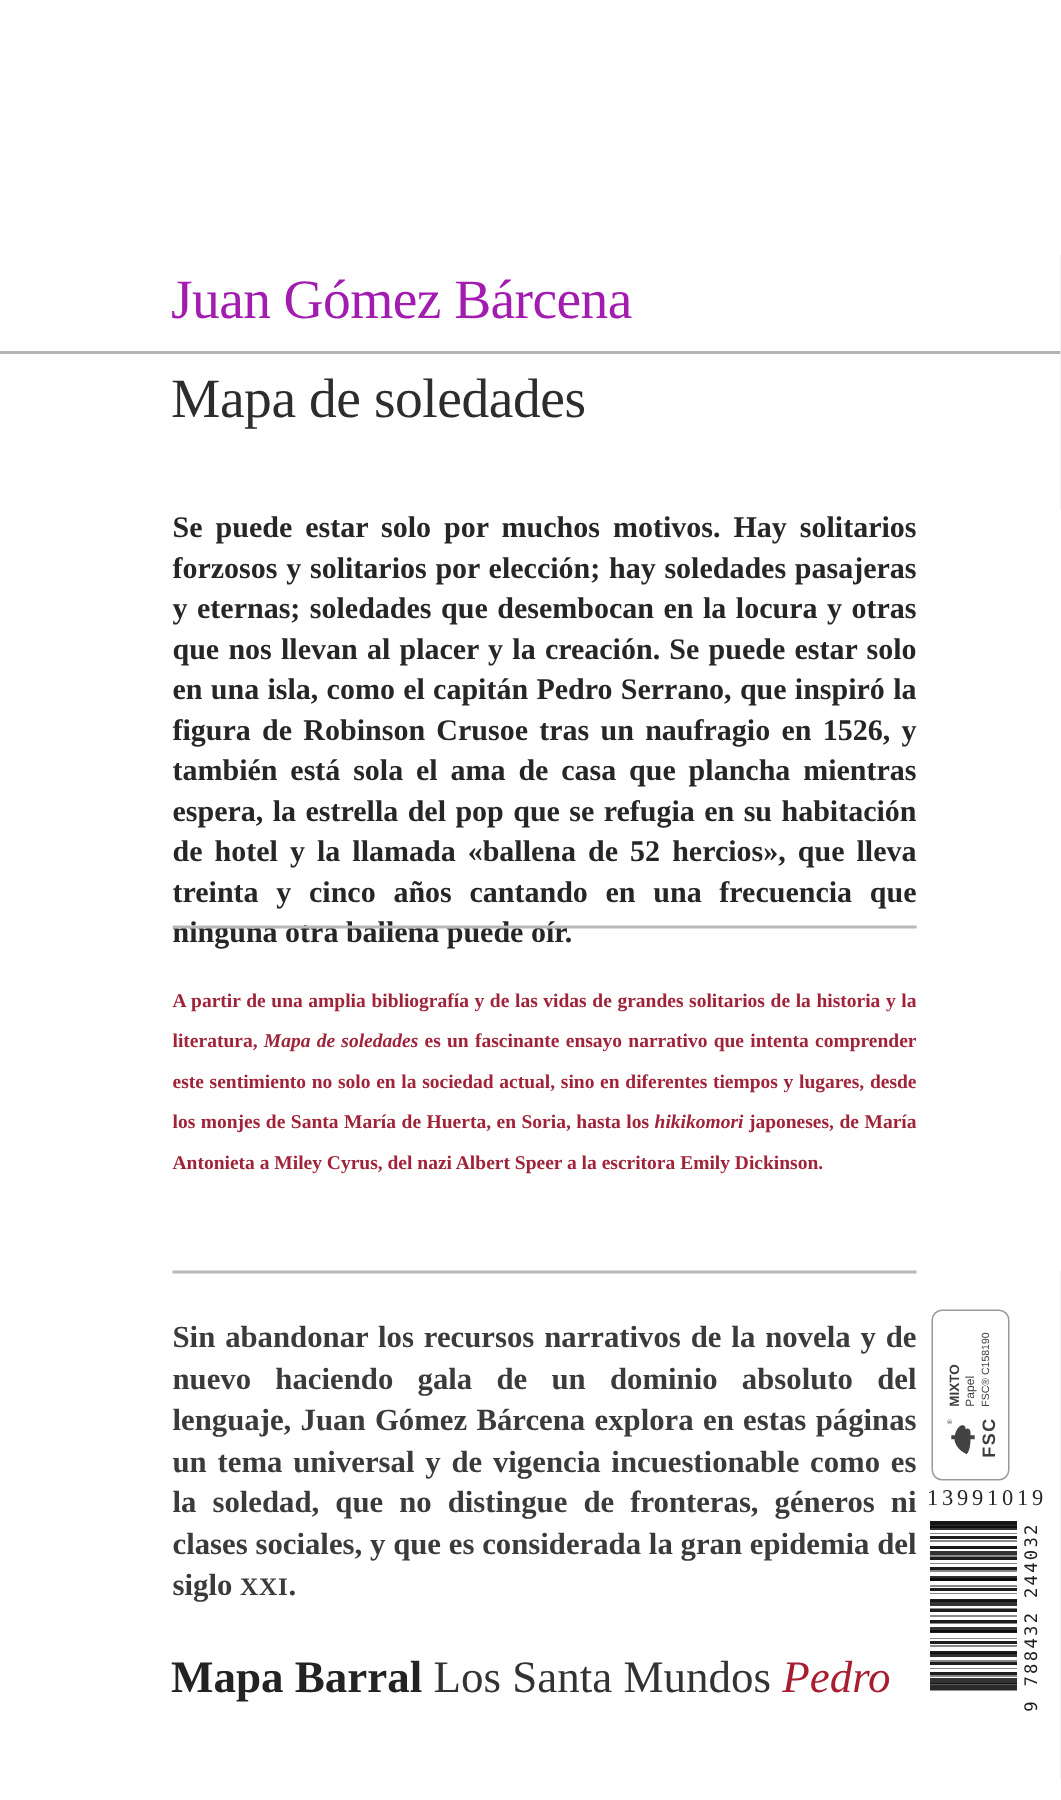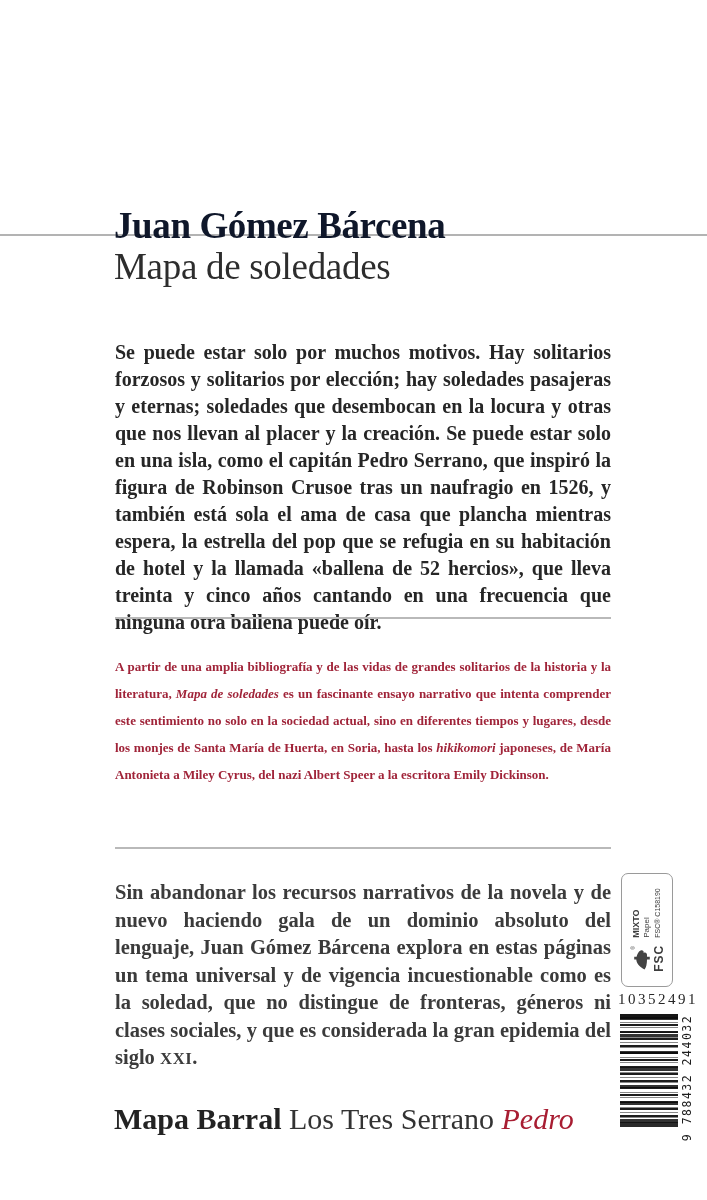--- a/index.html
+++ b/index.html
@@ -15,22 +15,22 @@
     position:absolute;left:0;top:234px;width:707px;height:2px;
     background:#b3b3b3;z-index:0;
   }
   .sep{
     position:absolute;left:115px;width:496px;height:2px;
     background:#b9b9b9;
   }
   .sep1{top:617px;}
   .sep2{top:847px;}
   .author{
-    position:absolute;left:114px;top:204px;
-    font-size:37px;font-weight:bold;color:#0f172a;
+    position:absolute;left:114px;top:179px;
+    font-size:37px;font-weight:normal;color:#a21caf;
     letter-spacing:-0.4px;z-index:1;white-space:nowrap;
   }
   .book-title{
     position:absolute;left:114px;top:245px;
     font-size:37px;font-weight:normal;color:#2d2d2d;
     letter-spacing:-0.3px;white-space:nowrap;
   }
   .para{
     position:absolute;left:115px;width:496px;
     text-align:justify;
@@ -125,39 +125,39 @@
   <p class="para p1">Se puede estar solo por muchos motivos. Hay solitarios forzosos y solitarios por elección; hay soledades pasajeras y eternas; soledades que desembocan en la locura y otras que nos llevan al placer y la creación. Se puede estar solo en una isla, como el capitán Pedro Serrano, que inspiró la figura de Robinson Crusoe tras un naufragio en 1526, y también está sola el ama de casa que plancha mientras espera, la estrella del pop que se refugia en su habitación de hotel y la llamada «ballena de 52 hercios», que lleva treinta y cinco años cantando en una frecuencia que ninguna otra ballena puede oír.</p>
 
   <div class="sep sep1"></div>
 
   <p class="para p2"><span>A partir de una amplia bibliografía y de las vidas de grandes solitarios de la historia y la literatura, </span><span class="it">Mapa de soledades</span><span> es un fascinante ensayo narrativo que intenta comprender este sentimiento no solo en la sociedad actual, sino en diferentes tiempos y lugares, desde los monjes de Santa María de Huerta, en Soria, hasta los </span><span class="it">hikikomori</span><span> japoneses, de María Antonieta a Miley Cyrus, del nazi Albert Speer a la escritora Emily Dickinson.</span></p>
 
   <div class="sep sep2"></div>
 
   <p class="para p3"><span>Sin abandonar los recursos narrativos de la novela y de nuevo haciendo gala de un dominio absoluto del lenguaje, Juan Gómez Bárcena explora en estas páginas un tema universal y de vigencia incuestionable como es la soledad, que no distingue de fronteras, géneros ni clases sociales, y que es considerada la gran epidemia del siglo </span><span class="smallcaps">XXI</span><span>.</span></p>
 
-  <div class="footer"><span class="publisher">Mapa Barral</span> <span class="collection">Los Tres Serrano</span> <span class="series">Pedro</span></div>
+  <div class="footer"><span class="publisher">Mapa Barral</span> <span class="collection">Los Santa Mundos</span> <span class="series">Pedro</span></div>
 
   <div class="fsc-wrap">
     <div class="fsc-label">
       <div class="fsc-logo">
         <svg width="26" height="22" viewBox="0 0 26 22">
           <path d="M1.5 14.5 C4.5 8.5 8.5 6.5 11.5 6.3 L11.5 4.2 L14.2 4.2 L14.2 6.6 C17.5 7.3 20.5 9.2 20.8 11.4 C21 12.9 19.6 14.1 18.1 13.6 C19.3 15.2 18.2 17 16.2 17 L14.2 17 L14.2 19.8 L11.5 19.8 L11.5 17 C7.2 17 3.4 16.2 1.5 14.5 Z" fill="#434343"></path>
           <text x="21.5" y="4.5" font-size="4.5" fill="#434343" font-family="Liberation Sans, sans-serif">®</text>
         </svg>
         <div class="fsc-logo-text">FSC</div>
       </div>
       <div class="fsc-text">
         <span class="fsc-line1">MIXTO</span>
         <span class="fsc-line2">Papel</span>
         <span class="fsc-line3">FSC® C158190</span>
       </div>
     </div>
   </div>
 
-  <div class="print-code">10352491</div>
+  <div class="print-code">13991019</div>
 
   <div class="barcode-bars"></div>
   <div class="barcode-digits-wrap">
     <div class="barcode-digits">9 788432 244032</div>
   </div>
 
 </div>
 
 </body></html>

